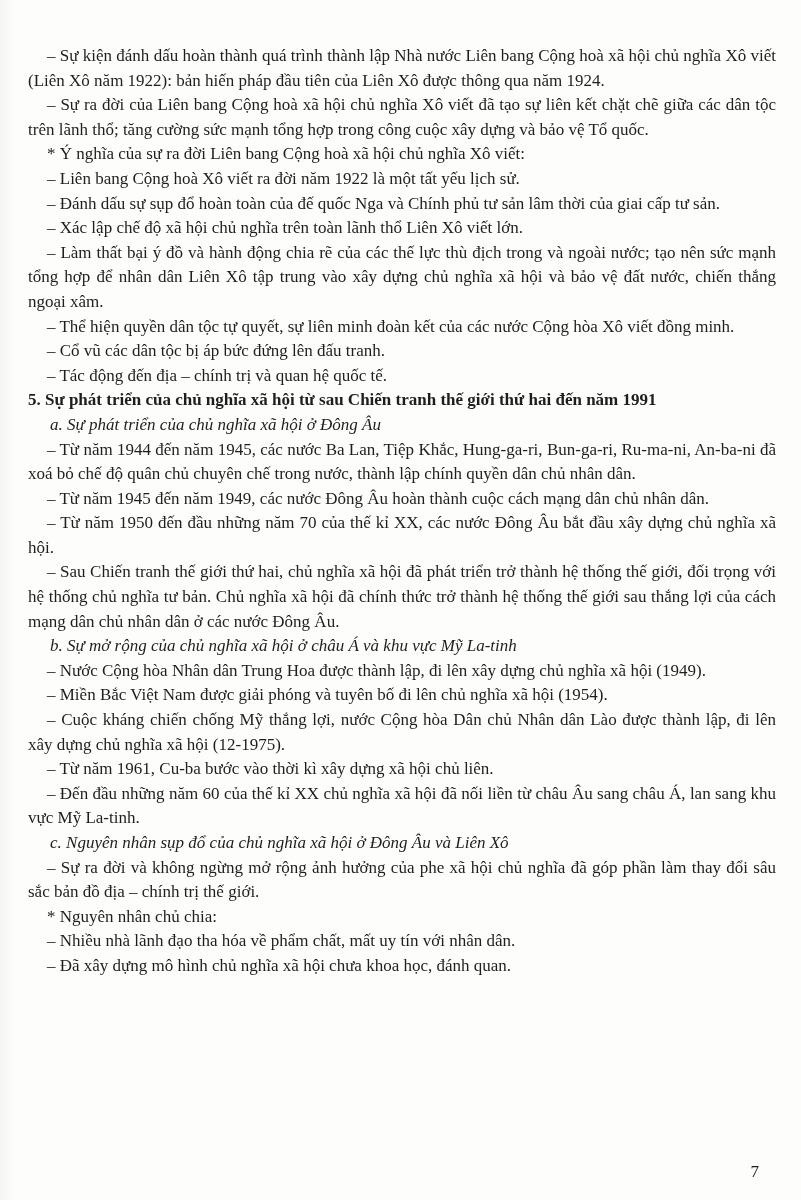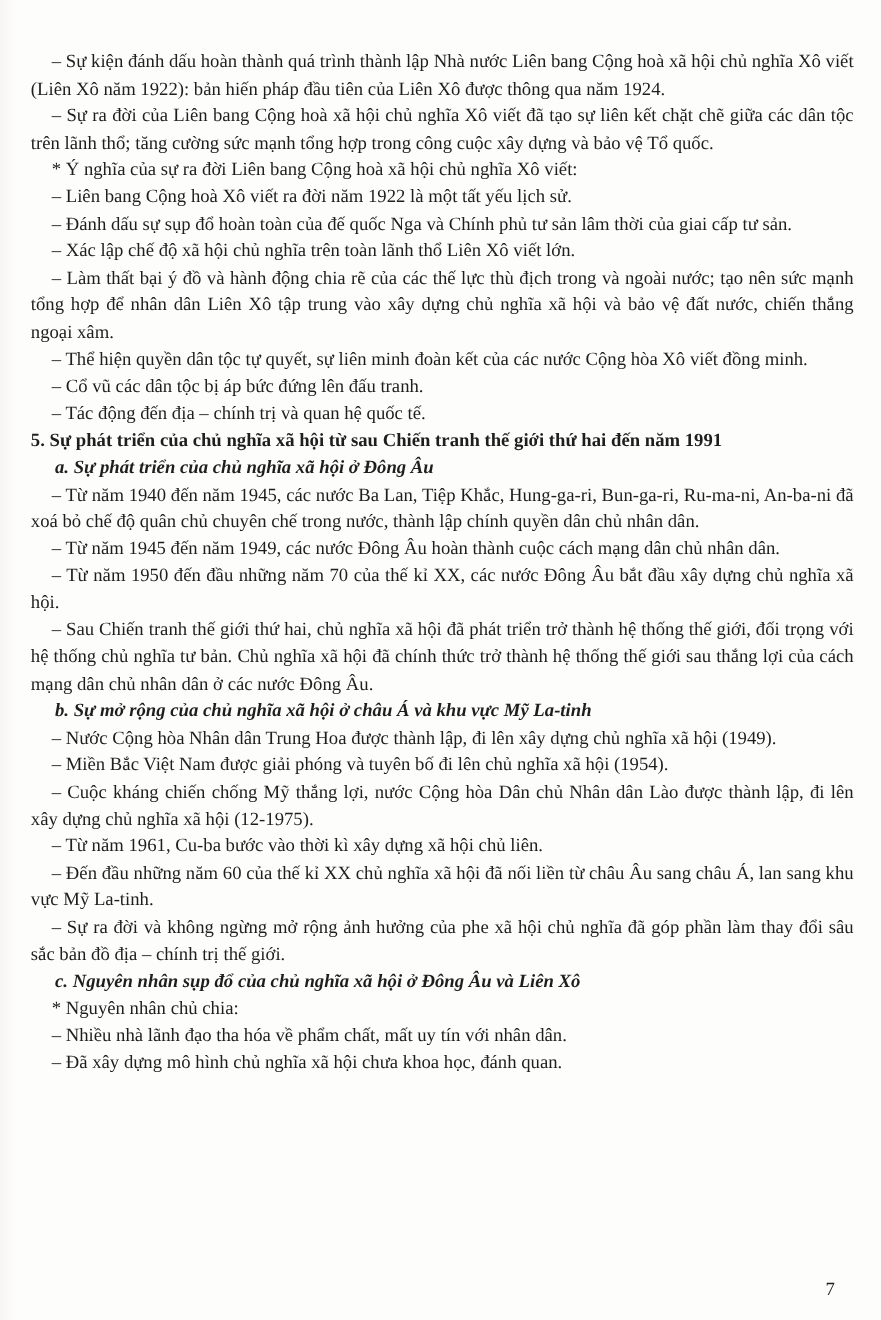--- a/index.html
+++ b/index.html
@@ -30,21 +30,21 @@
     color: #1e1e1e;
   }
   .para.body {
     text-indent: 19px;
   }
   .para.heading {
     font-weight: bold;
     text-indent: 0;
   }
   .para.subheading {
-    font-weight: bold;
+    font-weight: normal;
     font-style: italic;
     text-indent: 22px;
   }
   .page-number {
     position: absolute;
     right: 42px;
     bottom: 18px;
     font-size: 17px;
     color: #1e1e1e;
   }
@@ -59,30 +59,30 @@
       <p class="para body">* Ý nghĩa của sự ra đời Liên bang Cộng hoà xã hội chủ nghĩa Xô viết:</p>
       <p class="para body">– Liên bang Cộng hoà Xô viết ra đời năm 1922 là một tất yếu lịch sử.</p>
       <p class="para body">– Đánh dấu sự sụp đổ hoàn toàn của đế quốc Nga và Chính phủ tư sản lâm thời của giai cấp tư sản.</p>
       <p class="para body">– Xác lập chế độ xã hội chủ nghĩa trên toàn lãnh thổ Liên Xô viết lớn.</p>
       <p class="para body">– Làm thất bại ý đồ và hành động chia rẽ của các thế lực thù địch trong và ngoài nước; tạo nên sức mạnh tổng hợp để nhân dân Liên Xô tập trung vào xây dựng chủ nghĩa xã hội và bảo vệ đất nước, chiến thắng ngoại xâm.</p>
       <p class="para body">– Thể hiện quyền dân tộc tự quyết, sự liên minh đoàn kết của các nước Cộng hòa Xô viết đồng minh.</p>
       <p class="para body">– Cổ vũ các dân tộc bị áp bức đứng lên đấu tranh.</p>
       <p class="para body">– Tác động đến địa – chính trị và quan hệ quốc tế.</p>
       <p class="para heading">5. Sự phát triển của chủ nghĩa xã hội từ sau Chiến tranh thế giới thứ hai đến năm 1991</p>
       <p class="para subheading">a. Sự phát triển của chủ nghĩa xã hội ở Đông Âu</p>
-      <p class="para body">– Từ năm 1940 đến năm 1945, các nước Ba Lan, Tiệp Khắc, Hung-ga-ri, Bun-ga-ri, Ru-ma-ni, An-ba-ni đã xoá bỏ chế độ quân chủ chuyên chế trong nước, thành lập chính quyền dân chủ nhân dân.</p>
+      <p class="para body">– Từ năm 1944 đến năm 1945, các nước Ba Lan, Tiệp Khắc, Hung-ga-ri, Bun-ga-ri, Ru-ma-ni, An-ba-ni đã xoá bỏ chế độ quân chủ chuyên chế trong nước, thành lập chính quyền dân chủ nhân dân.</p>
       <p class="para body">– Từ năm 1945 đến năm 1949, các nước Đông Âu hoàn thành cuộc cách mạng dân chủ nhân dân.</p>
       <p class="para body">– Từ năm 1950 đến đầu những năm 70 của thế kỉ XX, các nước Đông Âu bắt đầu xây dựng chủ nghĩa xã hội.</p>
       <p class="para body">– Sau Chiến tranh thế giới thứ hai, chủ nghĩa xã hội đã phát triển trở thành hệ thống thế giới, đối trọng với hệ thống chủ nghĩa tư bản. Chủ nghĩa xã hội đã chính thức trở thành hệ thống thế giới sau thắng lợi của cách mạng dân chủ nhân dân ở các nước Đông Âu.</p>
       <p class="para subheading">b. Sự mở rộng của chủ nghĩa xã hội ở châu Á và khu vực Mỹ La-tinh</p>
       <p class="para body">– Nước Cộng hòa Nhân dân Trung Hoa được thành lập, đi lên xây dựng chủ nghĩa xã hội (1949).</p>
       <p class="para body">– Miền Bắc Việt Nam được giải phóng và tuyên bố đi lên chủ nghĩa xã hội (1954).</p>
       <p class="para body">– Cuộc kháng chiến chống Mỹ thắng lợi, nước Cộng hòa Dân chủ Nhân dân Lào được thành lập, đi lên xây dựng chủ nghĩa xã hội (12-1975).</p>
       <p class="para body">– Từ năm 1961, Cu-ba bước vào thời kì xây dựng xã hội chủ liên.</p>
       <p class="para body">– Đến đầu những năm 60 của thế kỉ XX chủ nghĩa xã hội đã nối liền từ châu Âu sang châu Á, lan sang khu vực Mỹ La-tinh.</p>
+      <p class="para subheading">c. Nguyên nhân sụp đổ của chủ nghĩa xã hội ở Đông Âu và Liên Xô</p>
       <p class="para body">– Sự ra đời và không ngừng mở rộng ảnh hưởng của phe xã hội chủ nghĩa đã góp phần làm thay đổi sâu sắc bản đồ địa – chính trị thế giới.</p>
-      <p class="para subheading">c. Nguyên nhân sụp đổ của chủ nghĩa xã hội ở Đông Âu và Liên Xô</p>
       <p class="para body">* Nguyên nhân chủ chia:</p>
       <p class="para body">– Nhiều nhà lãnh đạo tha hóa về phẩm chất, mất uy tín với nhân dân.</p>
       <p class="para body">– Đã xây dựng mô hình chủ nghĩa xã hội chưa khoa học, đánh quan.</p>
     </div>
   <div class="page-number">7</div>
 </div>
 
 </body></html>

